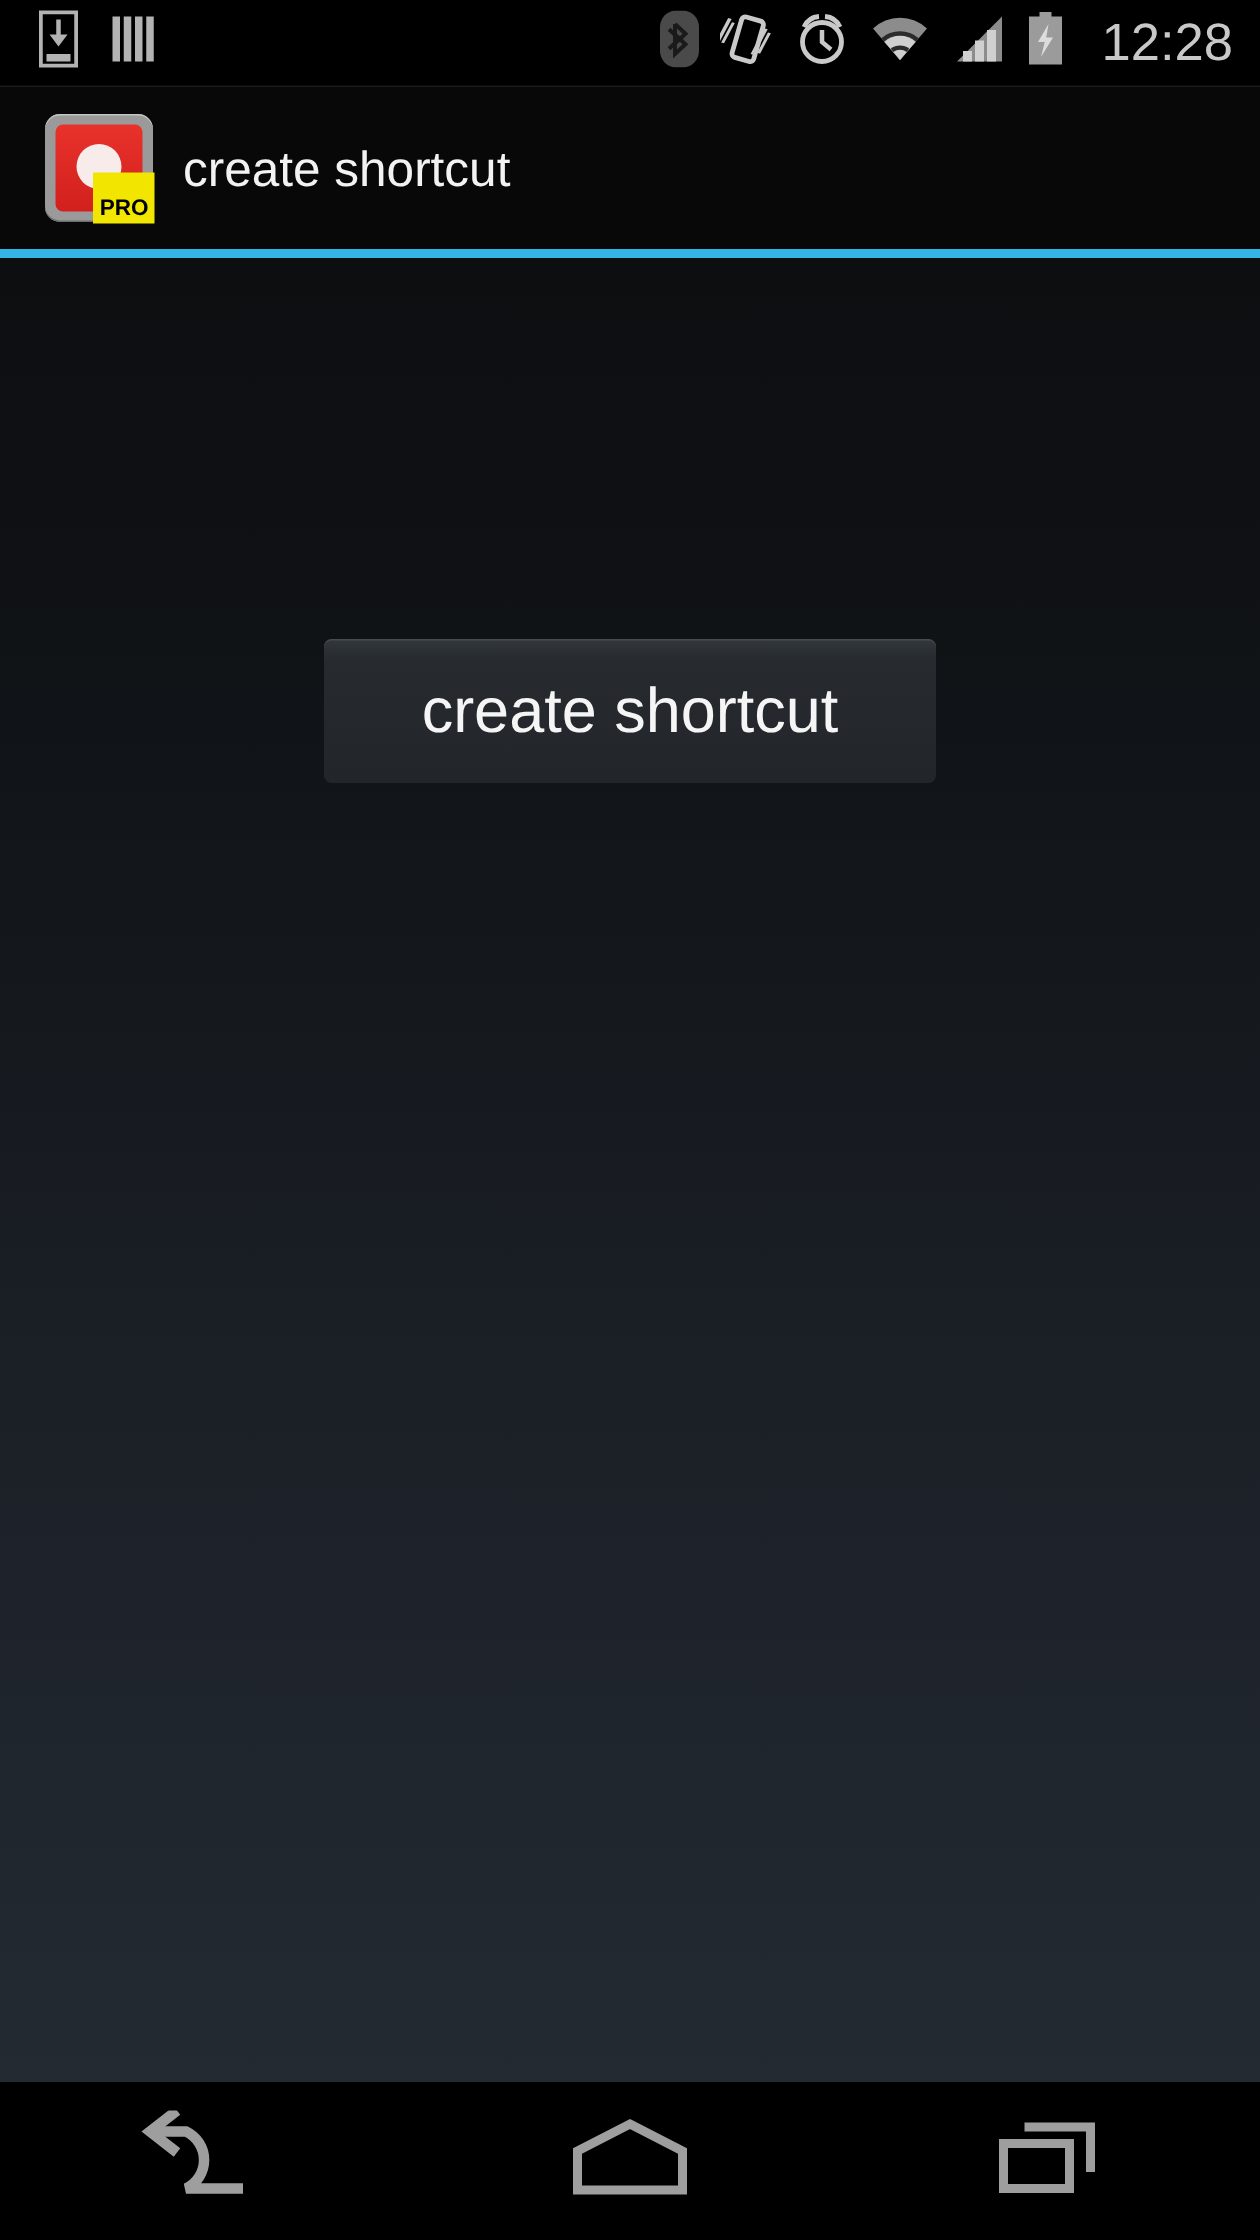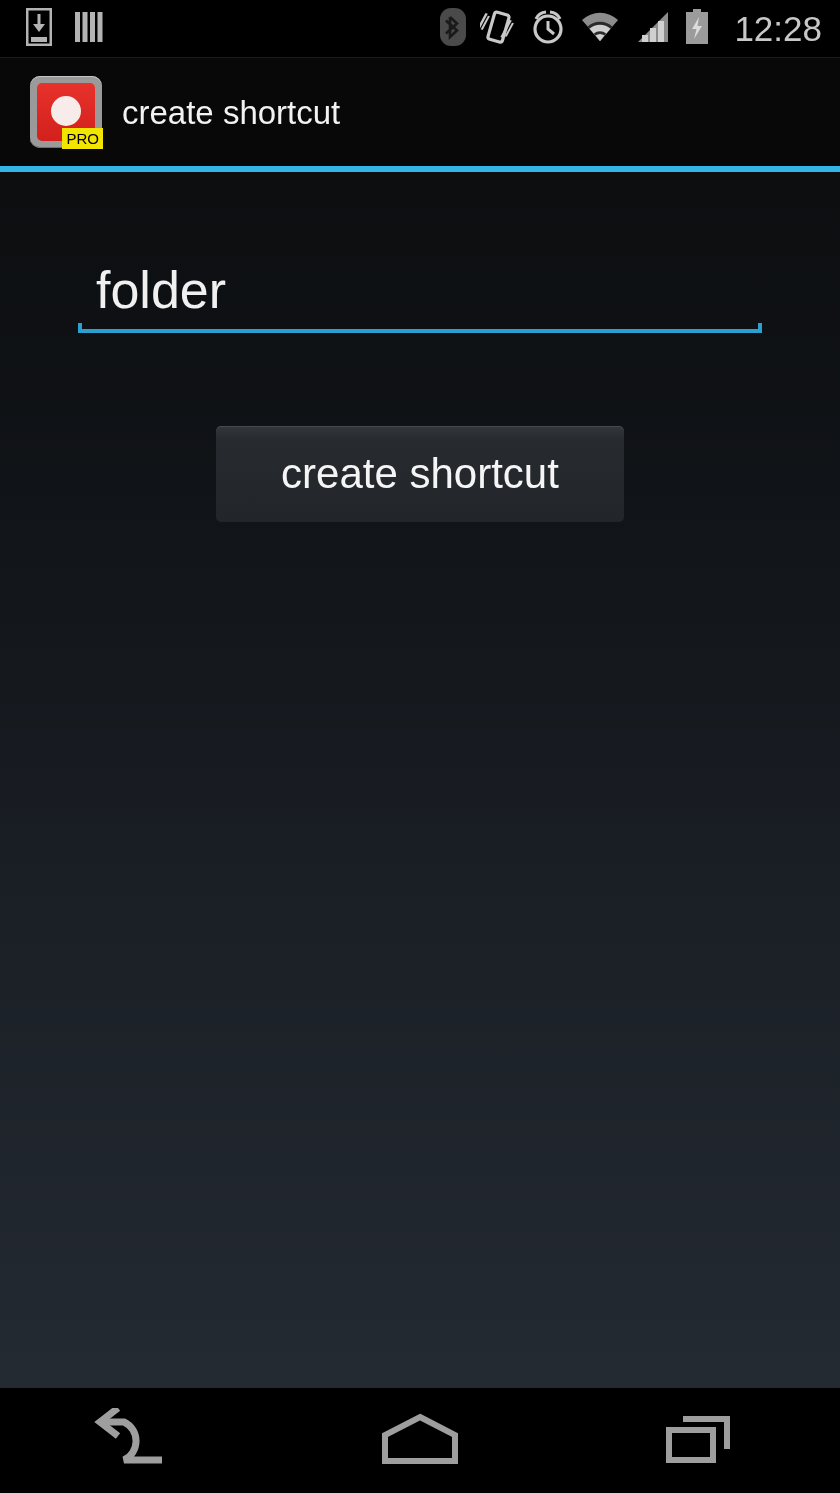--- a/index.html
+++ b/index.html
@@ -100,23 +100,23 @@
     background: #f7ece9;
     margin-top: -2px;
   }
   #pro-badge {
     position: absolute;
     right: -1px;
     bottom: -1px;
     background: #f2e500;
     color: #000000;
     font-size: 15px;
-    font-weight: normal;
+    font-weight: bold;
     line-height: 1;
-    padding: 3px 4px 3px 4px;
+    padding: 16px 4px 3px 4px;
     letter-spacing: 0px;
     font-family: "Liberation Sans", sans-serif;
   }
   #action-bar-title {
     color: #f2f2f2;
     font-size: 33px;
     margin-left: 20px;
     line-height: 1;
     font-weight: 400;
   }
@@ -302,26 +302,20 @@
         <div id="app-icon-dot"></div>
       </div>
       <div id="pro-badge">PRO</div>
     </div>
     <div id="action-bar-title">create shortcut</div>
   </div>
   <div id="accent-divider"></div>
 
   <div id="content">
 
-    <div id="folder-field-wrap">
-      <input id="folder-input" type="text" value="folder" style="">
-      <svg id="folder-underline" viewBox="0 0 684 12" preserveAspectRatio="none">
-        <path d="M2 1 L2 9 L682 9 L682 1" fill="none" stroke="#2a9fd0" stroke-width="4"></path>
-      </svg>
-    </div>
 
     <button id="create-button">create shortcut</button>
   </div>
 
   <div id="nav-bar">
     <div class="nav-btn">
       <span>
         <svg width="100" height="62" viewBox="0 0 100 62">
           <path d="M72 52 L34 52 A21 21 0 0 0 34 14 L12 14" fill="none" stroke="#9e9e9e" stroke-width="7" stroke-linecap="butt" stroke-linejoin="miter"></path>
           <polyline points="28,0 10,14 28,28" fill="none" stroke="#9e9e9e" stroke-width="7" stroke-linecap="butt" stroke-linejoin="miter"></polyline>

